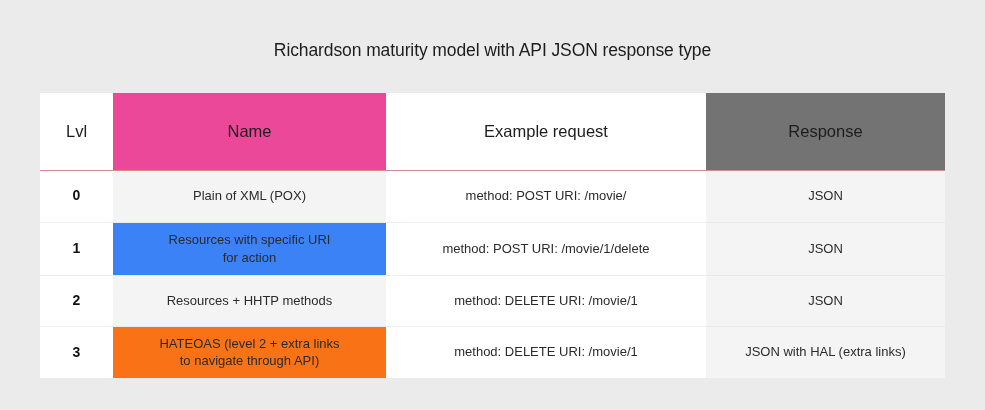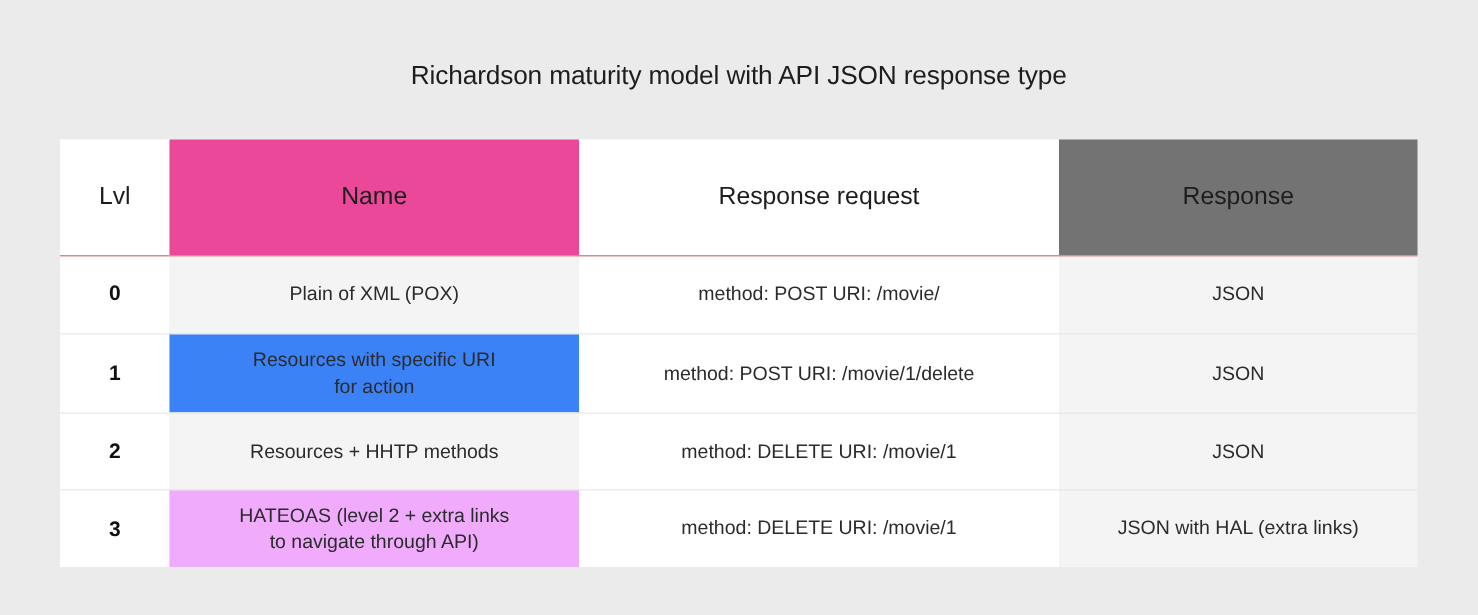--- a/index.html
+++ b/index.html
@@ -112,21 +112,21 @@
         <col class="c-lvl">
         <col class="c-name">
         <col class="c-example">
         <col class="c-response">
       </colgroup>
 
       <thead>
         <tr>
           <th style="border-bottom-color: rgb(217, 138, 143);">Lvl</th>
           <th class="shaded" style="border-bottom-color: rgb(217, 138, 143); background: #ec4899;">Name</th>
-          <th style="border-bottom-color: rgb(217, 138, 143);">Response request</th>
+          <th style="border-bottom-color: rgb(217, 138, 143);">Example request</th>
           <th class="shaded" style="border-bottom-color: rgb(217, 138, 143); background: #737373;">Response</th>
         </tr>
       </thead>
 
       <tbody>
 
         <tr class="r0">
           <td class="lvl">0</td>
           <td class="shaded" style="background: rgb(244, 244, 244);">
             <span class="cell-line">Plain of XML (POX)</span>
@@ -151,21 +151,21 @@
           <td class="shaded" style="background: rgb(244, 244, 244);">
             <span class="cell-line">Resources + HHTP methods</span>
 
           </td>
           <td>method: DELETE URI: /movie/1</td>
           <td class="shaded" style="background: rgb(244, 244, 244);">JSON</td>
         </tr>
 
         <tr class="r3">
           <td class="lvl">3</td>
-          <td class="shaded" style="background: #f0abfc;">
+          <td class="shaded" style="background: #f97316;">
             <span class="cell-line">HATEOAS (level 2 + extra links</span>
             <span class="cell-line">to navigate through API)</span>
           </td>
           <td>method: DELETE URI: /movie/1</td>
           <td class="shaded" style="background: rgb(244, 244, 244);">JSON with HAL (extra links)</td>
         </tr>
 
       </tbody>
     </table>
   </div>

